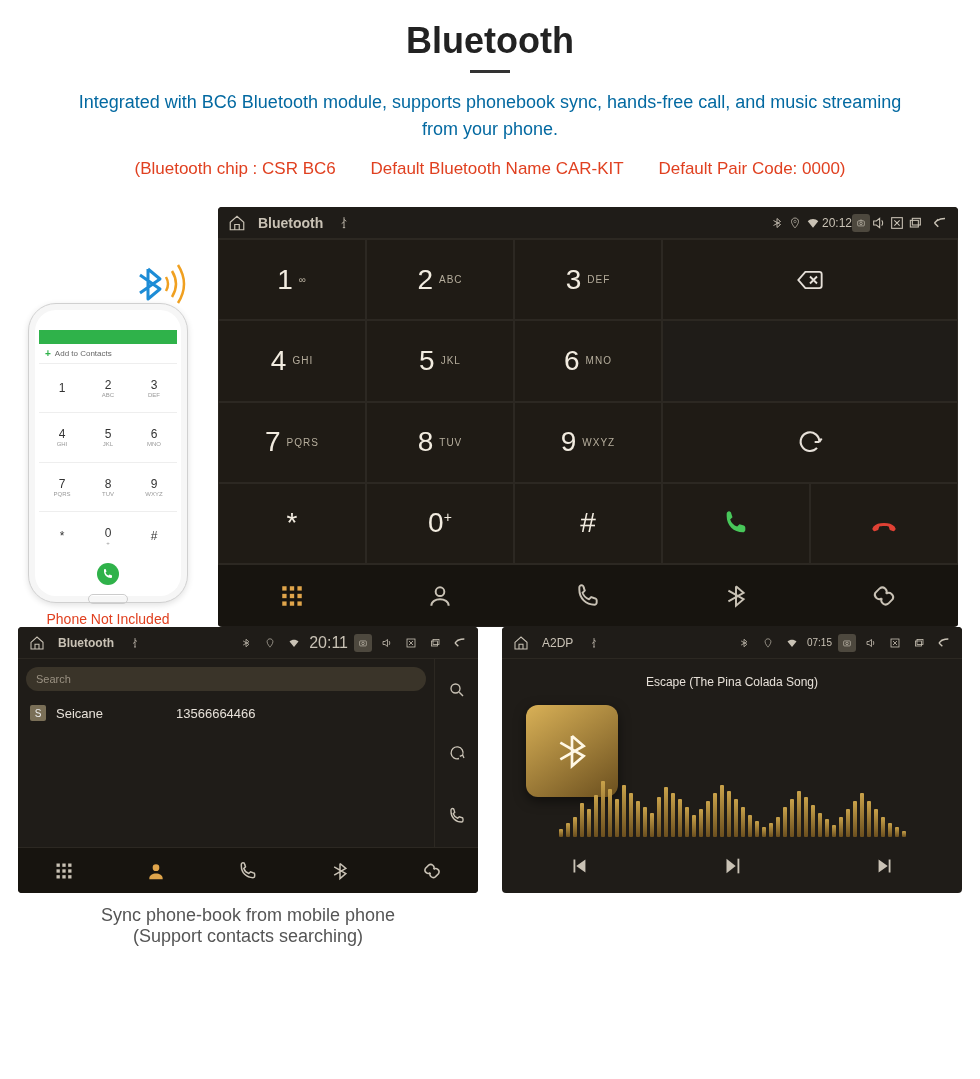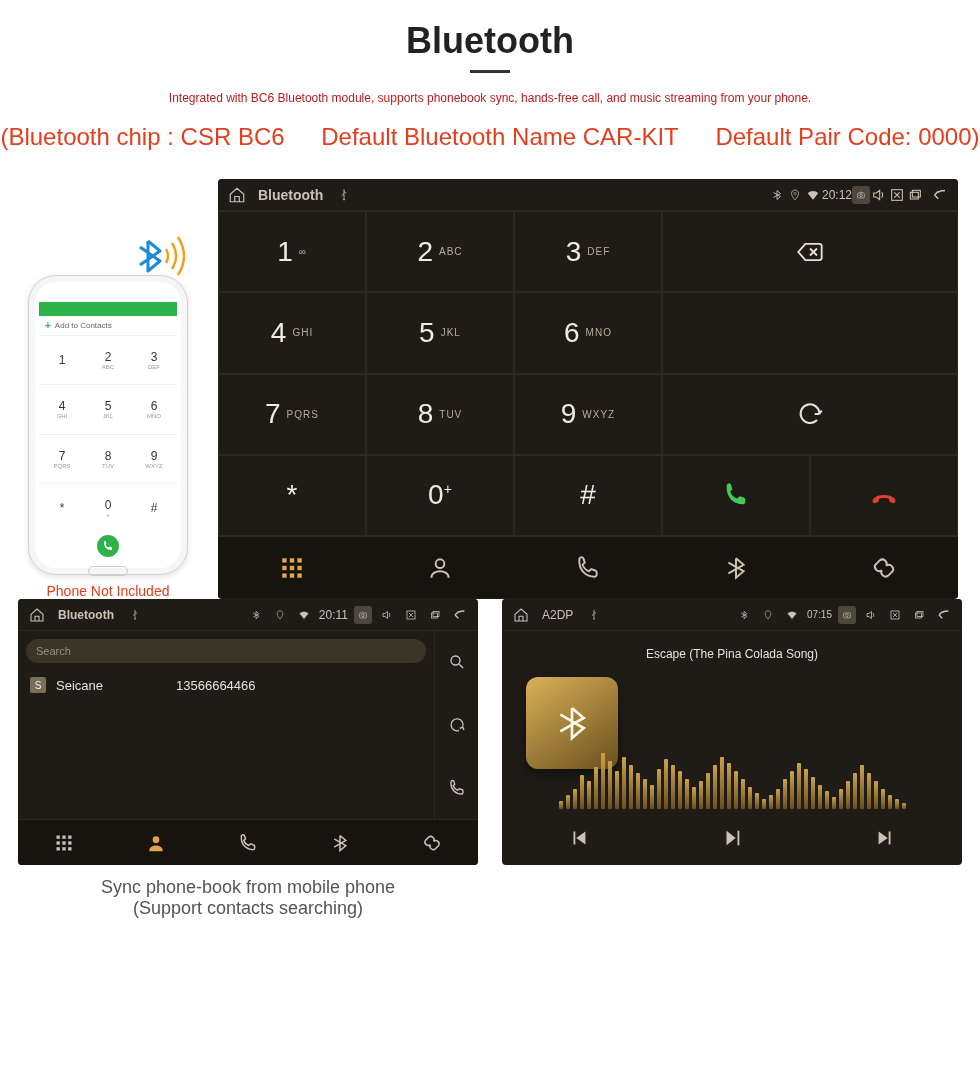--- a/index.html
+++ b/index.html
@@ -5,22 +5,22 @@
   * { box-sizing: border-box; margin: 0; padding: 0; }
   body {
     font-family: -apple-system, BlinkMacSystemFont, "Segoe UI", Arial, sans-serif;
     background: #fff;
     width: 980px;
     color: #333;
   }
   .header { text-align: center; padding: 20px 0 10px; }
   .header-title { font-size: 36px; font-weight: 700; color: #222; }
   .header-divider { width: 40px; height: 3px; background: #333; margin: 8px auto 16px; }
-  .description { font-size: 12px; color: #b91c1c; line-height: 1.5; max-width: 840px; margin: 16px auto; }
-  .specs { color: #e04020; font-size: 24px; margin: 6px auto 18px; }
+  .description { font-size: 18px; color: #0369a1; line-height: 1.5; max-width: 840px; margin: 16px auto; }
+  .specs { color: #e04020; font-size: 17px; margin: 6px auto 18px; }
   .sp-left { margin-right: 30px; }
   .sp-mid { margin-right: 30px; }
 
   .main-row { display: flex; align-items: flex-end; gap: 20px; padding: 0 18px; }
   .phone-col { width: 180px; text-align: center; }
   .phone-bt-icon { position: relative; height: 46px; margin-bottom: -6px; }
   .bt-graphic { position: absolute; right: 8px; top: -4px; }
 
   .phone-mock {
     width: 160px; height: 300px; border-radius: 28px; background: #fff;
@@ -394,21 +394,21 @@
                 <path fill="none" stroke="currentColor" stroke-width="1.6" d="M3 11l9-8 9 8v10H3z M9 21v-7h6v7"></path>
               </svg>
             </span>
           <span style="font-weight:600;">Bluetooth</span>
           <span class="top-icn">
               <svg viewBox="0 0 24 24" width="12" height="12">
                 <path stroke="currentColor" fill="none" stroke-width="1.5" d="M12 2v18 M12 6l4 3 M12 10l-4 3 M10 20h4"></path>
               </svg>
             </span>
         </div>
-        <div class="topbar-right" style="font-size:12px;gap:6px;">
+        <div class="topbar-right" style="font-size:16px;gap:6px;">
           <span class="top-icn">
               <svg viewBox="0 0 24 24" width="10" height="10">
                 <path stroke="currentColor" fill="none" stroke-width="1.8" d="M12 3v18l7-6L5 7m0 10l14-8-7-6"></path>
               </svg>
             </span>
           <span class="top-icn">
               <svg viewBox="0 0 24 24" width="10" height="10">
                 <path fill="none" stroke="currentColor" stroke-width="1.6" d="M12 2c4 0 7 3 7 7 0 5-7 13-7 13S5 14 5 9c0-4 3-7 7-7z"></path>
               </svg>
             </span>

